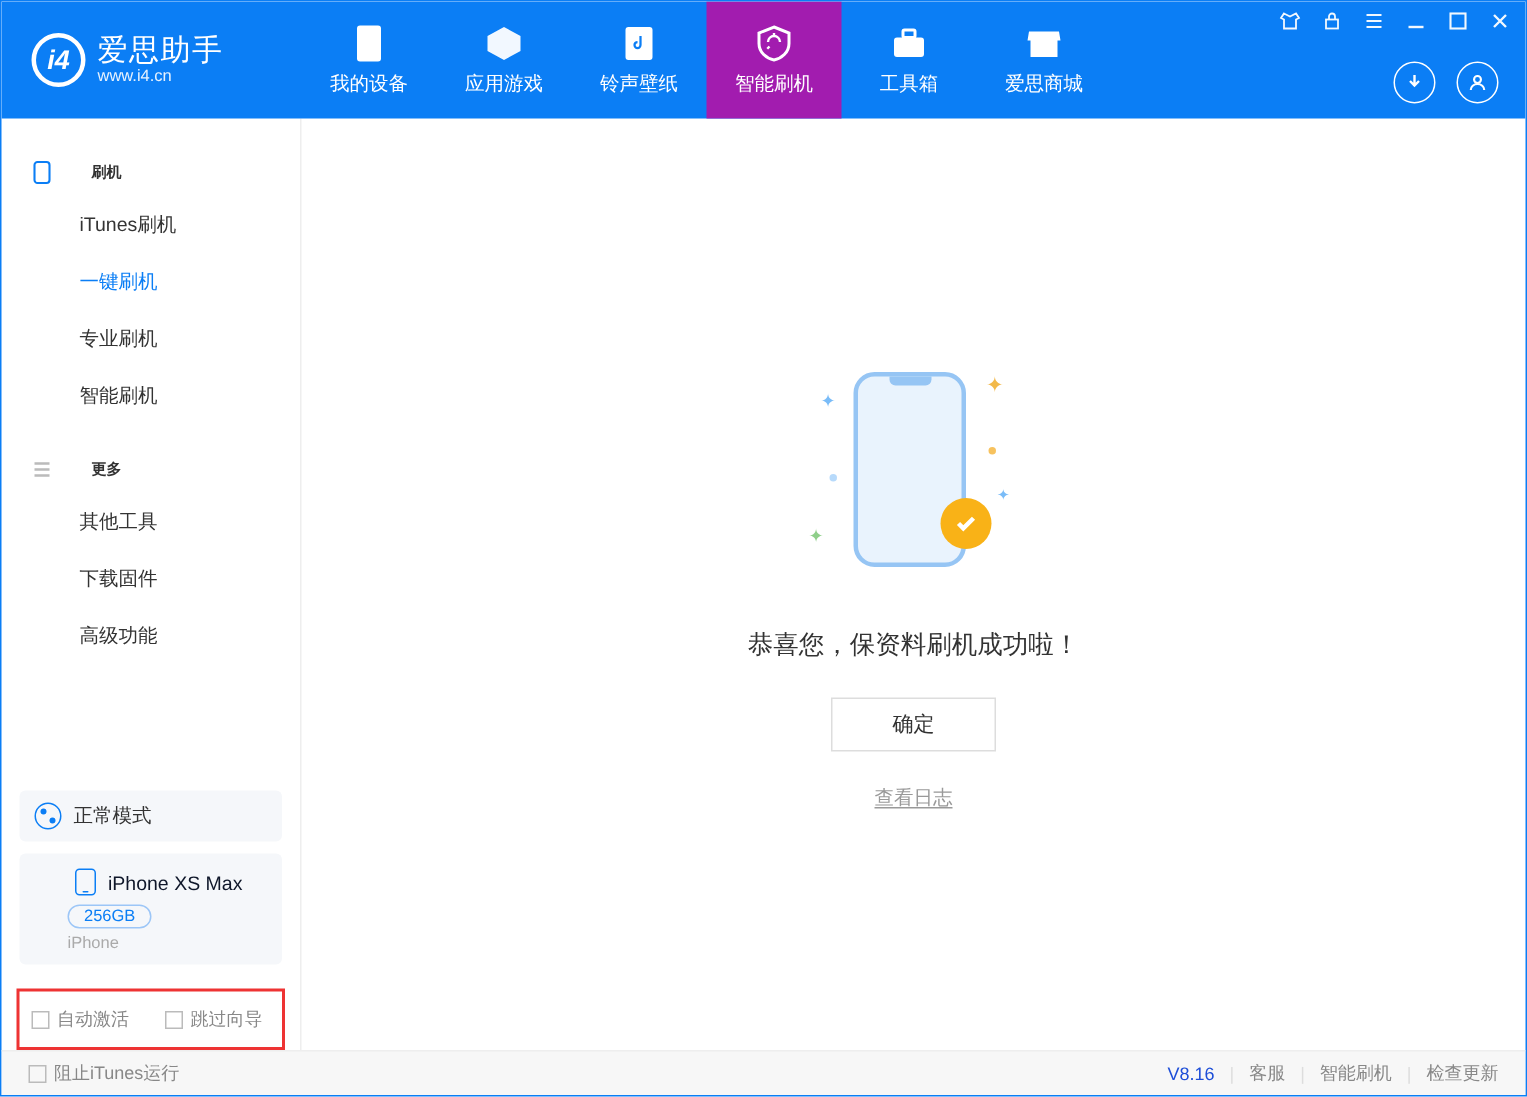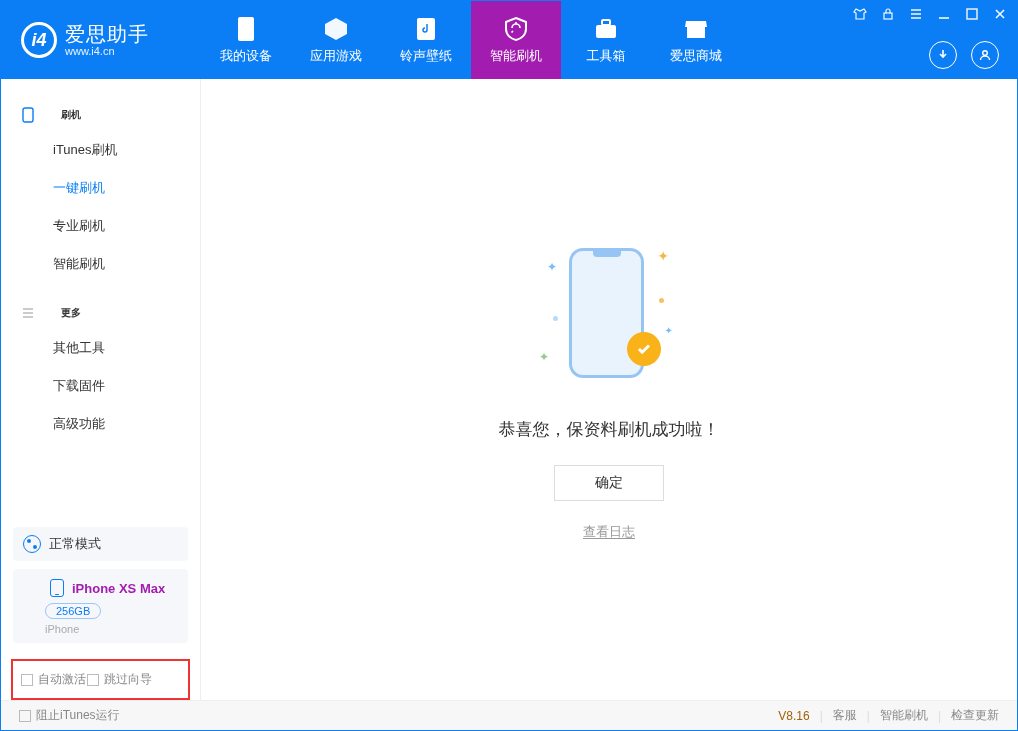--- a/index.html
+++ b/index.html
@@ -34,27 +34,27 @@
 
 .sidebar-spacer { flex: 1; }
 .device-panel { margin: 8px 12px; }
 .mode-row { background: #f5f7fa; border-radius: 4px; padding: 8px 10px; display: flex; align-items: center; gap: 8px; font-size: 13px; color: #333; margin-bottom: 8px; }
 .mode-icon { width: 18px; height: 18px; border: 1.5px solid #0b7ef5; border-radius: 50%; position: relative; }
 .mode-icon::before, .mode-icon::after { content: ""; position: absolute; width: 4px; height: 4px; background: #0b7ef5; border-radius: 50%; }
 .mode-icon::before { left: 3px; top: 3px; }
 .mode-icon::after { right: 3px; bottom: 3px; }
 
 .dev-row { background: #f5f7fa; border-radius: 4px; padding: 10px 10px 8px 10px; }
-.dev-head { display: flex; align-items: center; gap: 8px; font-size: 13px; font-weight: bold; color: #a21caf; padding-left: 27px; }
+.dev-head { display: flex; align-items: center; gap: 8px; font-size: 13px; font-weight: normal; color: #0f172a; padding-left: 27px; }
 .dev-icon { width: 14px; height: 18px; border: 1.5px solid #0b7ef5; border-radius: 3px; position: relative; }
 .dev-icon::after { content: ""; position: absolute; bottom: 1px; left: 50%; transform: translateX(-50%); width: 4px; height: 1.5px; background: #0b7ef5; border-radius: 1px; }
 .dev-badge { display: inline-block; margin-top: 6px; margin-left: 22px; padding: 1px 10px; border: 1px solid #9cc6f7; border-radius: 10px; font-size: 11px; color: #0b7ef5; }
 .dev-sub { margin-left: 22px; font-size: 11px; color: #aaa; margin-top: 4px; }
 
-.highlight-box { border: 2px solid #e33; margin: 8px 10px 0 10px; padding: 10px 8px; display: flex; gap: 1px; align-items: center; }
+.highlight-box { border: 2px solid #e33; margin: 8px 10px 0 10px; padding: 10px 8px; display: flex; gap: 24px; align-items: center; }
 .chk { display: flex; align-items: center; gap: 5px; font-size: 12px; color: #888; cursor: pointer; }
 .chk-box { width: 12px; height: 12px; border: 1px solid #bbb; }
 
 .main { flex: 1; display: flex; flex-direction: column; align-items: center; justify-content: center; }
 .illus { position: relative; width: 200px; height: 150px; margin-bottom: 30px; }
 .phone { position: absolute; left: 60px; top: 10px; width: 75px; height: 130px; border: 3px solid #96c5f4; border-radius: 14px; background: #e9f3fd; }
 .phone .notch { position: absolute; top: 0; left: 50%; transform: translateX(-50%); width: 28px; height: 6px; background: #96c5f4; border-radius: 0 0 4px 4px; }
 .check-badge { position: absolute; right: 48px; bottom: 22px; width: 34px; height: 34px; background: #f9b217; border-radius: 50%; display: flex; align-items: center; justify-content: center; }
 .check-badge svg { stroke: #fff; stroke-width: 3; fill: none; }
 .sparkle { position: absolute; font-size: 12px; color: #7abcf8; }
@@ -69,21 +69,21 @@
 .success-text { font-size: 17px; color: #333; margin-bottom: 24px; }
 .ok-btn { padding: 8px 40px; border: 1px solid #ddd; background: #fff; font-size: 14px; color: #333; cursor: pointer; margin-bottom: 22px; }
 .log-link { font-size: 13px; color: #999; cursor: pointer; text-decoration: underline; text-underline-offset: 2px; }
 
 
 .footer { height: 30px; background: #f7f7f7; border-top: 1px solid #eee; display: flex; align-items: center; padding: 0 18px; font-size: 12px; color: #888; }
 .footer-chk { display: flex; align-items: center; gap: 5px; cursor: pointer; }
 .footer-right { margin-left: auto; display: flex; align-items: center; gap: 10px; }
 .footer-right .sep { color: #ddd; }
 .footer-link { cursor: pointer; color: #888; }
-.ver { color: #a16207; }
+.ver { color: #1d4ed8; }
 </style>
 </head>
 <body>
 
 <div class="header">
   <div class="logo-area">
     <div class="logo-circle">i4</div>
     <div class="logo-text">
       <span class="logo-title">爱思助手</span>
       <span class="logo-sub">www.i4.cn</span>

